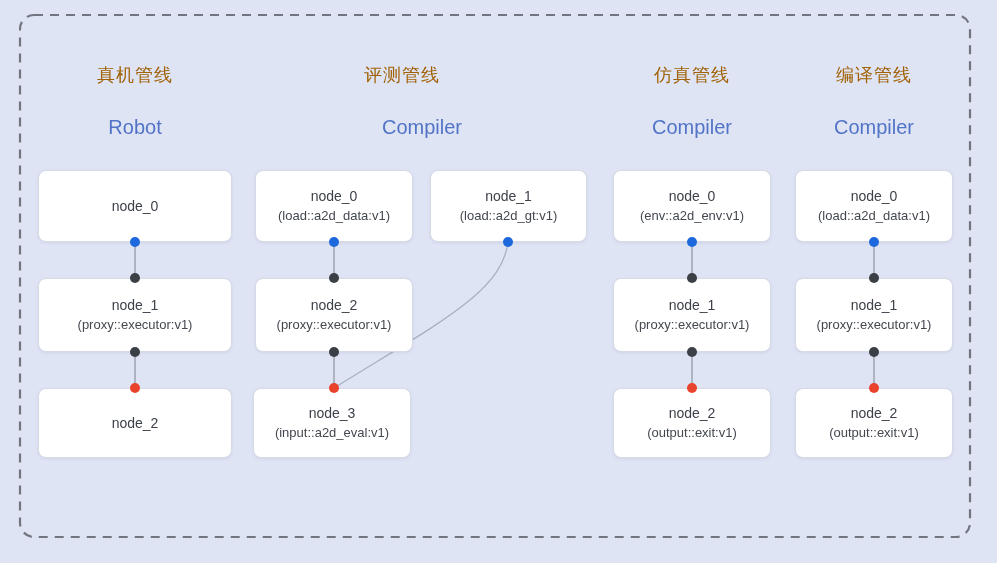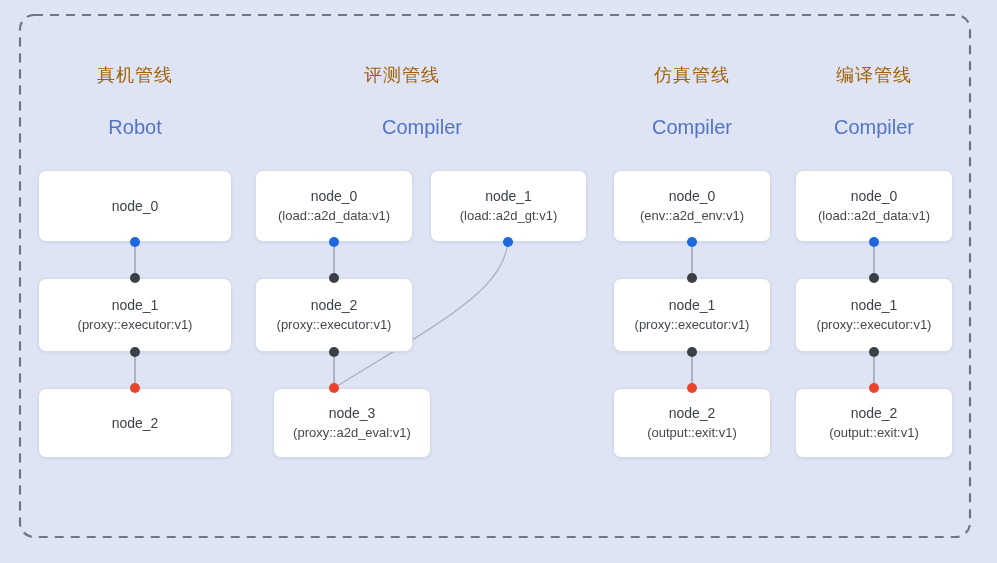--- a/index.html
+++ b/index.html
@@ -98,23 +98,23 @@
     <div class="nl2">(load::a2d_data:v1)</div>
   </div>
   <div class="node" style="left:430px;top:170px;width:157px;height:72px">
     <div class="nl1">node_1</div>
     <div class="nl2">(load::a2d_gt:v1)</div>
   </div>
   <div class="node" style="left:255px;top:278px;width:158px;height:74px">
     <div class="nl1">node_2</div>
     <div class="nl2">(proxy::executor:v1)</div>
   </div>
-  <div class="node" style="left:273px;top:388px;width:158px;height:70px">
+  <div class="node" style="left:253px;top:388px;width:158px;height:70px">
     <div class="nl1">node_3</div>
-    <div class="nl2">(proxy::a2d_eval:v1)</div>
+    <div class="nl2">(input::a2d_eval:v1)</div>
   </div>
 
   <div class="node" style="left:613px;top:170px;width:158px;height:72px">
     <div class="nl1">node_0</div>
     <div class="nl2">(env::a2d_env:v1)</div>
   </div>
   <div class="node" style="left:613px;top:278px;width:158px;height:74px">
     <div class="nl1">node_1</div>
     <div class="nl2">(proxy::executor:v1)</div>
   </div>

